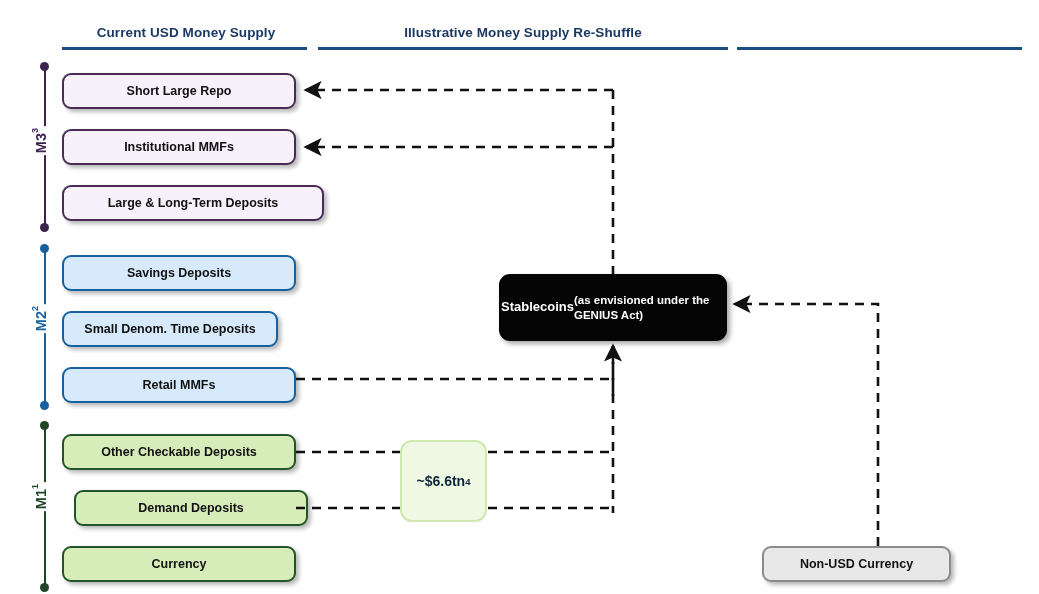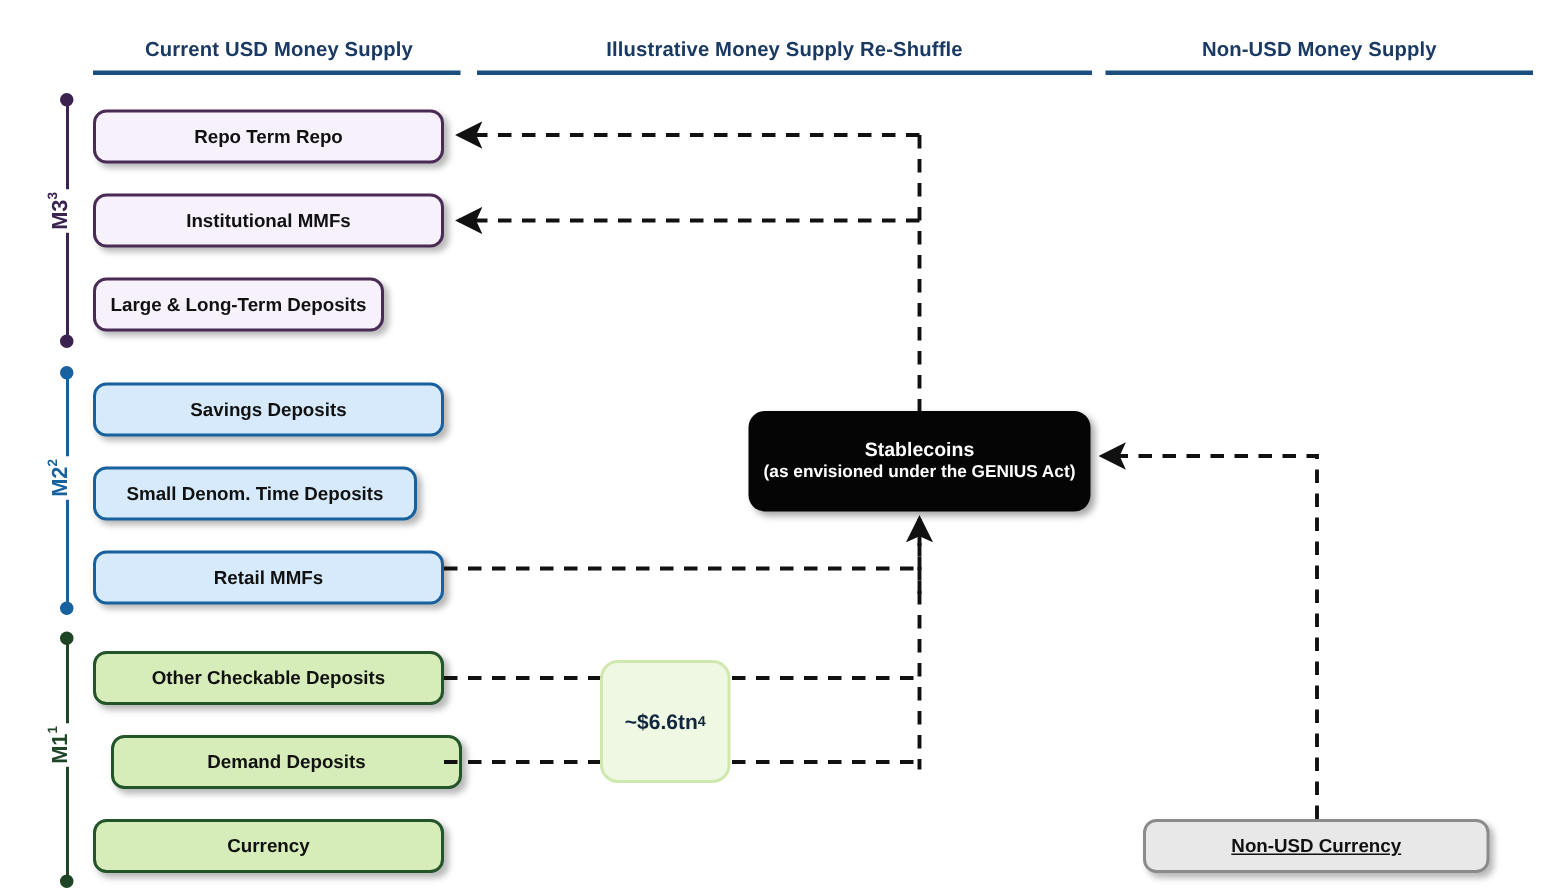--- a/index.html
+++ b/index.html
@@ -16,21 +16,21 @@
   .mbox{position:absolute;border-radius:9px;display:flex;align-items:center;
         justify-content:center;text-align:center;font-weight:bold;
         font-size:12.5px;color:#111;box-sizing:border-box;
         box-shadow:3px 3px 4px rgba(0,0,0,.28);}
   .m3box{background:#f7f1fb;border:2px solid #4a2b55;}
   .m2box{background:#d6eafb;border:2px solid #17619e;text-align:right;}
   .m1box{background:#d6ecb9;border:2px solid #23542a;}
   .greybox{background:#e8e8e8;border:2px solid #8b8b8b;}
 
   .stable{position:absolute;background:#050505;border:2px solid #050505;
-          border-radius:11px;color:#ffffff;display:flex;flex-direction:column;
+          border-radius:11px;color:#ffffff;display:flex;
           align-items:center;justify-content:center;
           box-shadow:3px 3px 5px rgba(0,0,0,.35);box-sizing:border-box;}
   .stable .t1{font-weight:bold;font-size:13px;line-height:1.25;}
   .stable .t2{font-weight:bold;font-size:11.5px;line-height:1.3;}
 
   .callout{position:absolute;background:#eef8e2;border:2px solid #cfe8ae;
            border-radius:12px;display:flex;align-items:center;
            justify-content:center;color:#10263f;font-weight:bold;
            font-size:14px;box-sizing:border-box;}
   .callout sup{font-size:9.5px;vertical-align:super;}
@@ -58,41 +58,40 @@
 <body>
 
 <div id="canvas">
 
   <div class="col-head" style="left:62px;top:9px;width:248px;">Current USD Money Supply</div>
   <div class="col-rule" style="left:62px;top:31px;width:245px;"></div>
 
   <div class="col-head" style="left:318px;top:9px;width:410px;">Illustrative Money Supply Re-Shuffle</div>
   <div class="col-rule" style="left:318px;top:31px;width:410px;"></div>
 
-  <div class="col-head" style="left:737px;top:9px;width:285px;">Non-USD Money Supply</div>
   <div class="col-rule" style="left:737px;top:31px;width:285px;"></div>
 
   <div class="brk-dot m3bg" style="left:40px;top:46px;"></div>
   <div class="brk-line m3bg" style="left:43.5px;top:50px;height:162px;"></div>
   <div class="brk-dot m3bg" style="left:40px;top:207px;"></div>
   <div class="brk-label m3c" style="left:30px;top:110px;"><span>M3</span><sup>3</sup></div>
 
   <div class="brk-dot m2bg" style="left:40px;top:228px;"></div>
   <div class="brk-line m2bg" style="left:43.5px;top:232px;height:158px;"></div>
   <div class="brk-dot m2bg" style="left:40px;top:385px;"></div>
   <div class="brk-label m2c" style="left:30px;top:288px;"><span>M2</span><sup>2</sup></div>
 
   <div class="brk-dot m1bg" style="left:40px;top:405px;"></div>
   <div class="brk-line m1bg" style="left:43.5px;top:409px;height:162px;"></div>
   <div class="brk-dot m1bg" style="left:40px;top:567px;"></div>
   <div class="brk-label m1c" style="left:30px;top:466px;"><span>M1</span><sup>1</sup></div>
 
-  <div class="mbox m3box" style="left:62px;top:57px;width:234px;height:36px;">Repo Term Repo</div>
+  <div class="mbox m3box" style="left:62px;top:57px;width:234px;height:36px;">Short Large Repo</div>
   <div class="mbox m3box" style="left:62px;top:113px;width:234px;height:36px;text-align:right;">Institutional MMFs</div>
-  <div class="mbox m3box" style="left:62px;top:169px;width:194px;height:36px;">Large &amp; Long-Term Deposits</div>
+  <div class="mbox m3box" style="left:62px;top:169px;width:262px;height:36px;">Large &amp; Long-Term Deposits</div>
 
   <div class="mbox m2box" style="left:62px;top:239px;width:234px;height:36px;">Savings Deposits</div>
   <div class="mbox m2box" style="left:62px;top:295px;width:216px;height:36px;">Small Denom. Time Deposits</div>
   <div class="mbox m1box" style="left:62px;top:418px;width:234px;height:36px;">Other Checkable Deposits</div>
 
   <div class="mbox m2box" style="left:62px;top:351px;width:234px;height:36px;">Retail MMFs</div>
   <div class="mbox m1box" style="left:62px;top:474px;width:234px;height:36px;margin-left:12px;">Demand Deposits</div>
   <div class="mbox m1box" style="left:62px;top:530px;width:234px;height:36px;">Currency</div>
 
   <svg class="wires" viewBox="0 0 1039 594">
@@ -124,16 +123,16 @@
   <div class="stable" style="left:499px;top:258px;width:228px;height:67px;">
     <div class="t1">Stablecoins</div>
     <div class="t2">(as envisioned under the GENIUS Act)</div>
   </div>
 
   <div class="callout" style="left:400px;top:424px;width:87px;height:82px;">
     <span>~$6.6tn</span>
       <sup>4</sup>
   </div>
 
-  <div class="mbox greybox" style="left:762px;top:530px;width:231px;height:36px;text-decoration:underline;">Non-USD Currency</div>
+  <div class="mbox greybox" style="left:762px;top:530px;width:189px;height:36px;">Non-USD Currency</div>
 
   <div class="bottom-rule"></div>
 </div>
 
 </body></html>

